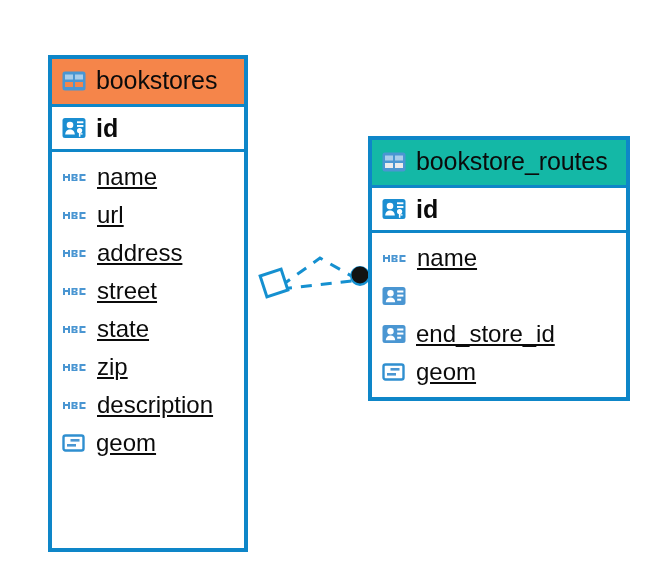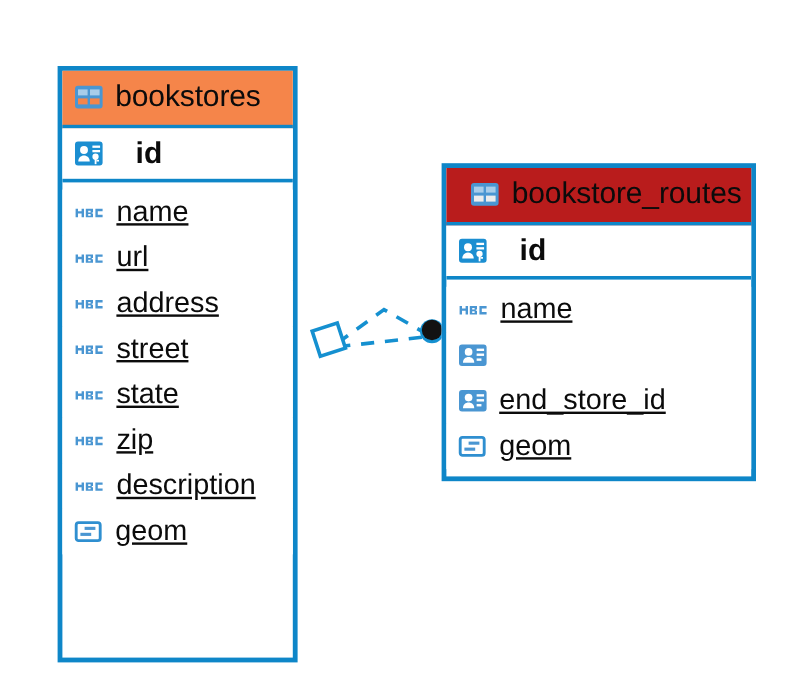--- a/index.html
+++ b/index.html
@@ -29,33 +29,33 @@
   .er-header {
     box-sizing: border-box;
     display: flex;
     align-items: center;
     gap: 9px;
     padding: 4px 8px 6px 9px;
     height: 48px;
     border-bottom: 3px solid #0e86c8;
   }
   .er-header.accent { background: #f5854a; }
-  .er-header.plain  { background: #b91c1c; justify-content: flex-end; }
+  .er-header.plain  { background: #14b8a6; }
   .er-header-label {
     font-size: 25px;
     color: #0b0b0b;
     line-height: 1;
     letter-spacing: -0.1px;
     white-space: nowrap;
   }
   .er-pk-row {
     box-sizing: border-box;
     display: flex;
     align-items: center;
-    gap: 26px;
+    gap: 9px;
     padding: 2px 8px 2px 9px;
     height: 45px;
     border-bottom: 3px solid #0e86c8;
     background: #ffffff;
   }
   .er-pk-row .field-label {
     font-size: 25px;
     font-weight: bold;
     color: #0b0b0b;
     line-height: 1;

